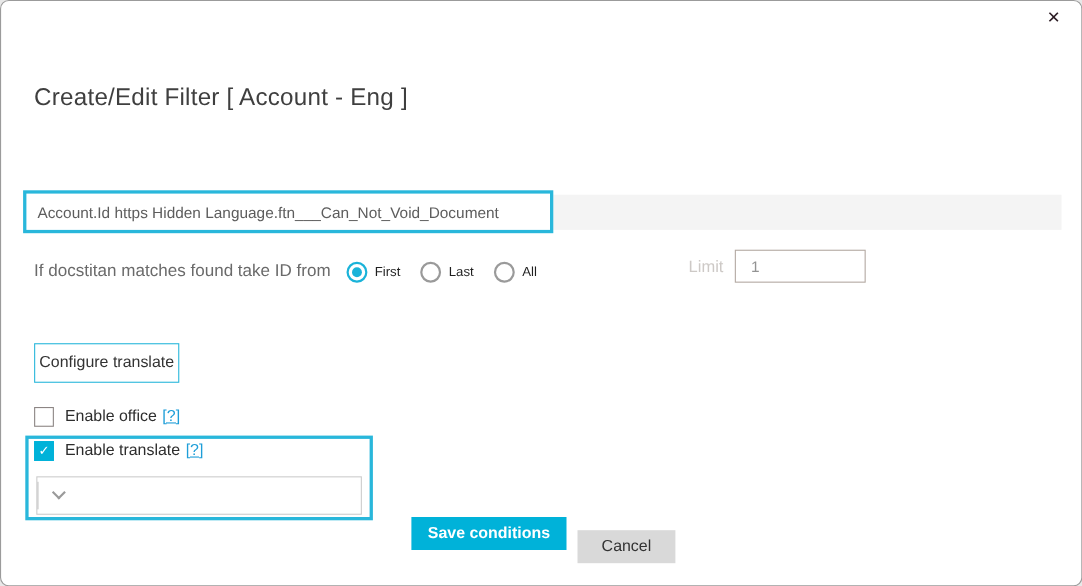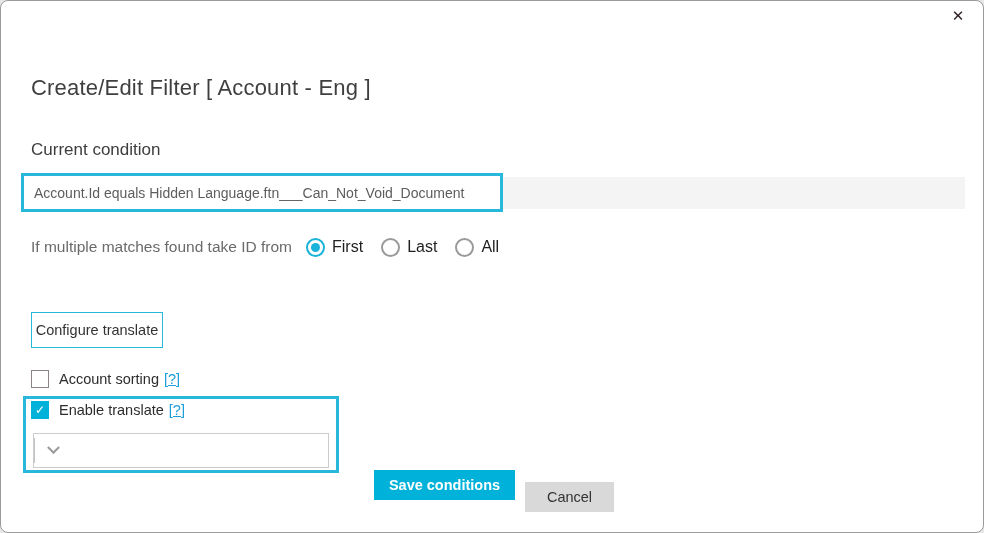--- a/index.html
+++ b/index.html
@@ -74,21 +74,21 @@
   .radio-option { display: flex; align-items: center; margin-right: 18px; cursor: pointer; }
   .radio-circle {
     width: 19px; height: 19px; border-radius: 50%;
     border: 2px solid #9a9a9a; background: #fff;
     display: inline-flex; align-items: center; justify-content: center;
   }
   .radio-option.selected .radio-circle { border-color: #1ab3d9; }
   .radio-option.selected .radio-circle::after {
     content: ""; width: 9px; height: 9px; border-radius: 50%; background: #1ab3d9;
   }
-  .radio-label { font-size: 16px; color: #1f1f1f; margin-left: 7px; }
+  .radio-label { font-size: 12px; color: #1f1f1f; margin-left: 7px; }
 
   .limit-wrap {
     position: absolute; left: 625px; top: 226px;
     display: flex; align-items: center;
   }
   .limit-label { font-size: 15px; font-weight: 300; color: #cdc9c6; margin-right: 10px; }
   .limit-input {
     width: 119px; height: 30px;
     border: 1px solid #b3a9a2; background: #fff;
     font-family: "Liberation Sans", sans-serif;
@@ -174,51 +174,54 @@
   }
 </style>
 </head>
 <body>
 
 <div class="window">
 
   <div class="close-btn">✕</div>
 
   <div class="heading">Create/Edit Filter [ Account - Eng ]</div>
-  <div class="section-title">Current condition</div>
 
   <div class="condition-bar"></div>
   <div class="condition-highlight">
-    <span class="condition-text">Account.Id equals Hidden Language.ftn___Can_Not_Void_Document</span>
+    <span class="condition-text">Account.Id https Hidden Language.ftn___Can_Not_Void_Document</span>
   </div>
 
   <div class="match-row">
-    <span class="match-label">If multiple matches found take ID from</span>
+    <span class="match-label">If docstitan matches found take ID from</span>
     <div class="radio-group">
       <span class="radio-option selected">
         <span class="radio-circle"></span>
         <span class="radio-label">First</span>
       </span>
       <span class="radio-option">
         <span class="radio-circle"></span>
         <span class="radio-label">Last</span>
       </span>
       <span class="radio-option">
         <span class="radio-circle"></span>
         <span class="radio-label">All</span>
       </span>
     </div>
   </div>
 
+  <div class="limit-wrap">
+    <span class="limit-label">Limit</span>
+    <input class="limit-input" type="text" value="1" style="">
+  </div>
 
   <button class="configure-btn">Configure translate</button>
 
   <div class="checkbox-row row-sorting">
     <span class="checkbox"></span>
-    <span class="checkbox-label">Account sorting</span>
+    <span class="checkbox-label">Enable office</span>
     <span class="help-link">[?]</span>
   </div>
 
   <div class="translate-highlight"></div>
 
   <div class="checkbox-row row-translate">
     <span class="checkbox checked">
       <span>✓</span>
     </span>
     <span class="checkbox-label">Enable translate</span>

